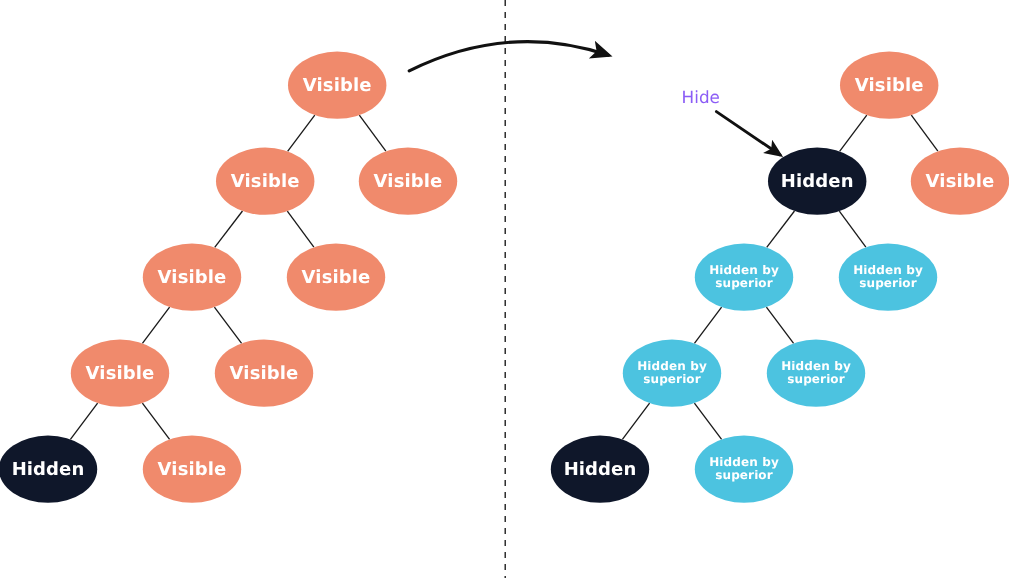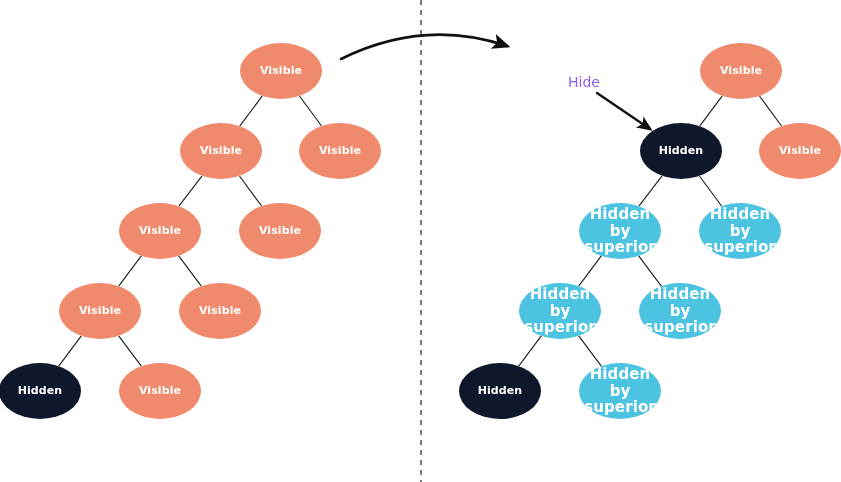--- a/index.html
+++ b/index.html
@@ -34,22 +34,22 @@
     color: #ffffff;
     font-weight: 700;
     letter-spacing: 0.1px;
     line-height: 1.12;
     box-sizing: border-box;
   }
   .node.visible   { background: #f08a6c; }
   .node.hidden    { background: #0f172a; }
   .node.bysuper   { background: #4cc3e0; }
   .node-label { display: block; padding: 0 4px; }
-  .node.one-line  { font-size: 11px; }
-  .node.two-line  { font-size: 15px; }
+  .node.one-line  { font-size: 15px; }
+  .node.two-line  { font-size: 10px; }
   .hide-label {
     position: absolute;
     font-size: 14px;
     font-weight: 400;
     color: #8b5cf6;
     white-space: nowrap;
   }
 </style>
 </head>
 <body>

